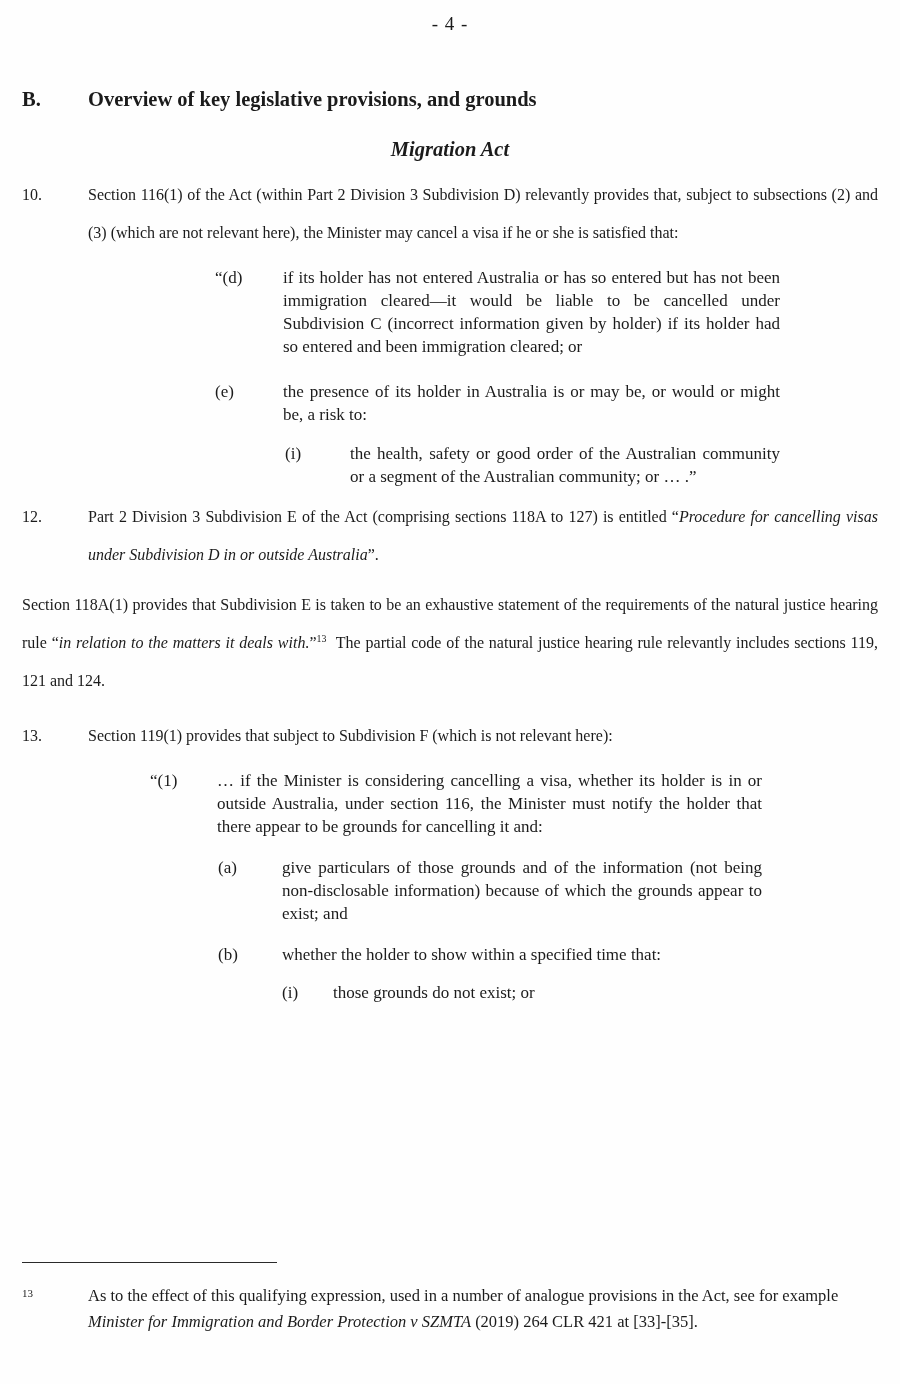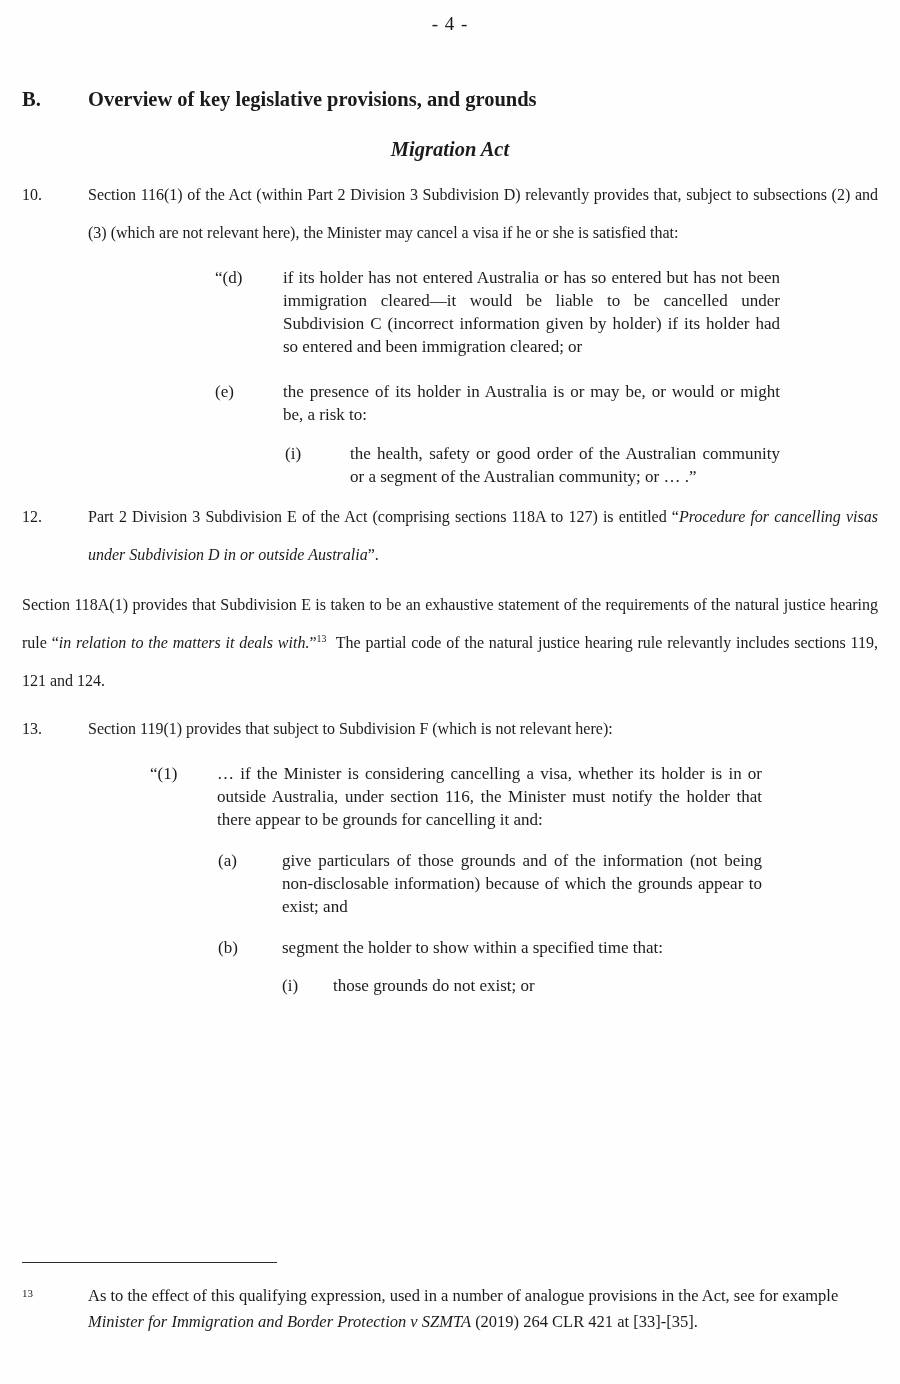--- a/index.html
+++ b/index.html
@@ -38,21 +38,21 @@
   }
   .para {
     display: flex;
     font-size: 16px;
     line-height: 38px;
   }
   .para-body { flex: 1; text-align: justify; }
   .p10 { margin-top: 14px; }
   .p11 { margin-top: 10px; }
   .p12 { margin-top: 12px; }
-  .p13 { margin-top: 10px; }
+  .p13 { margin-top: 17px; }
   .italic { font-style: italic; }
   sup { font-size: 0.62em; line-height: 0; vertical-align: super; }
 
   
   .quote1 {
     margin-left: 193px;
     width: 565px;
     font-size: 17px;
     line-height: 23px;
     margin-top: 14px;
@@ -157,21 +157,21 @@
     <div class="qitem">
       <span class="qmark">“(1)</span>
       <div class="qtext">… if the Minister is considering cancelling a visa, whether its holder is in or outside Australia, under section 116, the Minister must notify the holder that there appear to be grounds for cancelling it and:</div>
     </div>
     <div class="qitem lv2">
       <span class="qmark">(a)</span>
       <div class="qtext">give particulars of those grounds and of the information (not being non-disclosable information) because of which the grounds appear to exist; and</div>
     </div>
     <div class="qitem lv2">
       <span class="qmark">(b)</span>
-      <div class="qtext">segment the holder to show within a specified time that:</div>
+      <div class="qtext">whether the holder to show within a specified time that:</div>
     </div>
     <div class="qitem lv3">
       <span class="qmark">(i)</span>
       <div class="qtext">those grounds do not exist; or</div>
     </div>
   </div>
 
   <div class="footnote-area">
     <hr class="footnote-rule">
     <div class="footnote">

